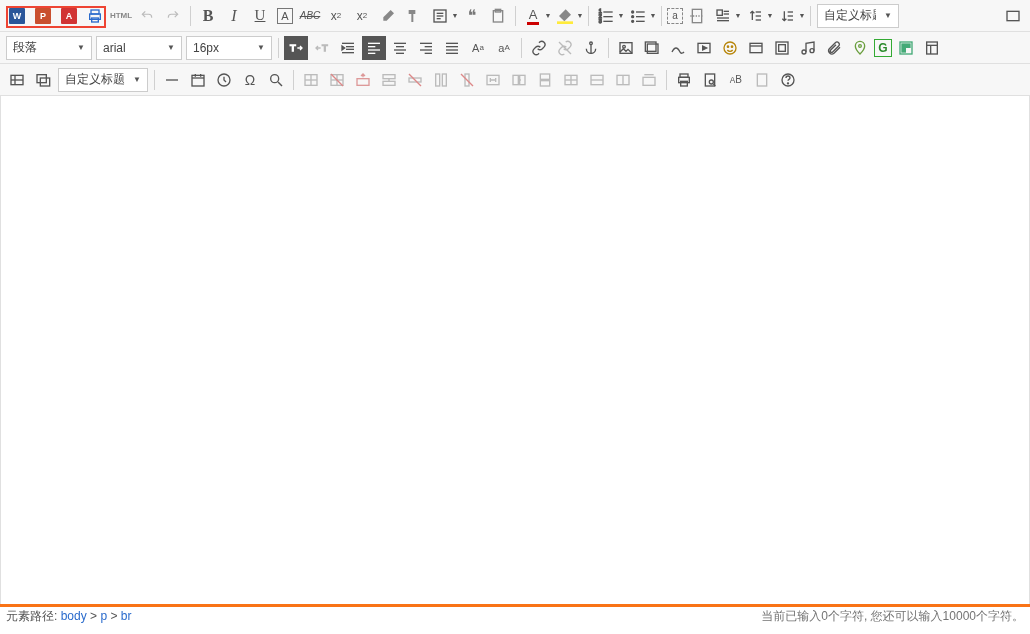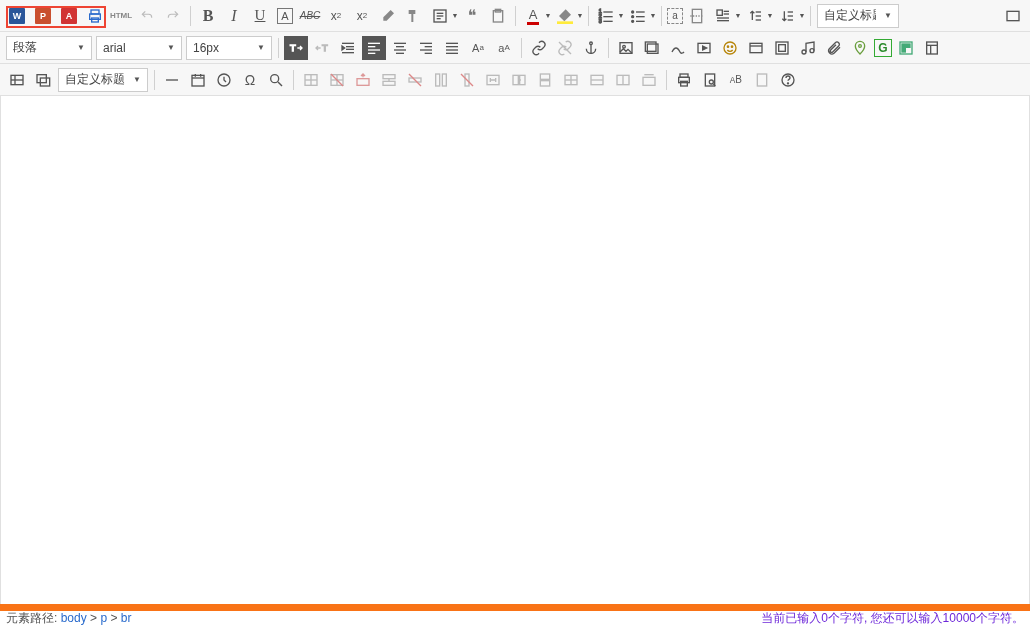--- a/index.html
+++ b/index.html
@@ -72,21 +72,21 @@
     pointer-events: none;
     z-index: 50;
   }
   .editor-area {
     background: #fff;
     height: 508px;
     border-left: 1px solid #e0e0e0;
     border-right: 1px solid #e0e0e0;
   }
   .statusbar {
-    border-top: 7px solid #f97316;
+    border-top: 3px solid #f97316;
     background: #fff;
     height: 22px;
     display: flex;
     align-items: center;
     justify-content: space-between;
     padding: 0 6px;
     font-size: 12px;
     color: #555;
   }
   .statusbar .path a { color: #2a6bcc; text-decoration: none; }
@@ -621,14 +621,14 @@
   </div>
 </div>
 
 <div class="editor-area"></div>
 
 <div class="statusbar">
   <div class="path">
     <span>元素路径:</span>
     <a href="#">body</a><span> &gt; </span><a href="#">p</a><span> &gt; </span><a href="#">br</a>
   </div>
-  <div style="color:#6d28d9;margin-left:14px;">当前已输入0个字符, 您还可以输入10000个字符。</div>
+  <div style="color:#737373;margin-left:14px;">当前已输入0个字符, 您还可以输入10000个字符。</div>
 </div>
 
 </body></html>

